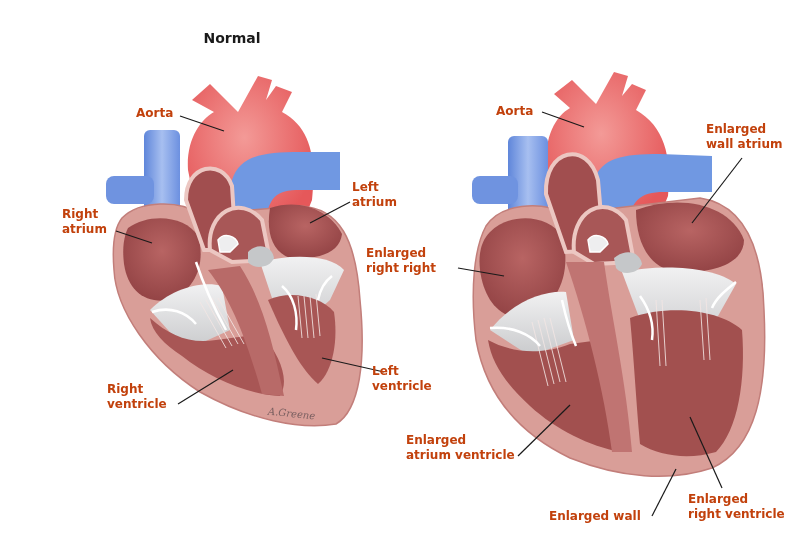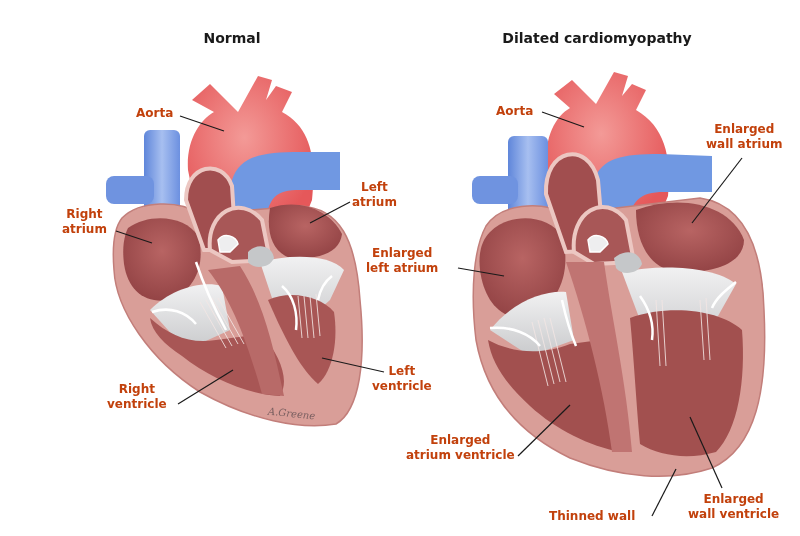--- a/index.html
+++ b/index.html
@@ -3,21 +3,21 @@
 <meta charset="utf-8">
 <style>
   html, body { margin: 0; padding: 0; background: #ffffff; }
   body { width: 800px; height: 536px; position: relative; overflow: hidden;
          font-family: "DejaVu Sans", sans-serif; }
   .stage { position: absolute; left: 0; top: 0; width: 716px; height: 536px; }
   .panel-title { position: absolute; font-weight: bold; font-size: 14px; color: #1a1a1a;
                  white-space: nowrap; transform: translateX(-50%); }
   .label { position: absolute; font-weight: bold; font-size: 12px; line-height: 15px;
            color: #c2410c; white-space: nowrap; }
-  .label.center { text-align: center; }
+  .label.center { }
   .label span { display: block; }
   svg.art { position: absolute; left: 0; top: 0; }
   .sig { position: absolute; font-family: "DejaVu Serif", serif; font-style: italic;
          font-size: 10px; color: #7a5f60; transform: rotate(6deg); }
 </style>
 </head>
 <body>
 
 <div class="stage">
 
@@ -161,21 +161,20 @@
       <line x1="542" y1="112" x2="584" y2="127"></line>
       <line x1="742" y1="158" x2="692" y2="223"></line>
       <line x1="458" y1="268" x2="504" y2="276"></line>
       <line x1="518" y1="456" x2="570" y2="405"></line>
       <line x1="652" y1="516" x2="676" y2="469"></line>
       <line x1="722" y1="488" x2="690" y2="417"></line>
     </g>
   </svg>
 
   <div class="panel-title" style="left:232px; top:30px;">Normal</div>
-  <div class="panel-title" style="left:597px; top:30px;">Dilated cardiomyopathy</div>
 
   <div class="label" style="left:136px; top:106px;">
     <span>Aorta</span>
   </div>
   <div class="label center" style="left:352px; top:180px;">
     <span>Left</span>
     <span>atrium</span>
   </div>
   <div class="label center" style="left:62px; top:207px;">
     <span>Right</span>
@@ -193,27 +192,27 @@
 
   <div class="label" style="left:496px; top:104px;">
     <span>Aorta</span>
   </div>
   <div class="label center" style="left:706px; top:122px;">
     <span>Enlarged</span>
     <span>wall atrium</span>
   </div>
   <div class="label center" style="left:366px; top:246px;">
     <span>Enlarged</span>
-    <span>left atrium</span>
+    <span>right right</span>
   </div>
   <div class="label center" style="left:406px; top:433px;">
     <span>Enlarged</span>
     <span>atrium ventricle</span>
   </div>
   <div class="label" style="left:549px; top:509px;">
-    <span>Thinned wall</span>
+    <span>Enlarged wall</span>
   </div>
   <div class="label center" style="left:688px; top:492px;">
     <span>Enlarged</span>
-    <span>wall ventricle</span>
+    <span>right ventricle</span>
   </div>
 
 </div>
 
 </body></html>

